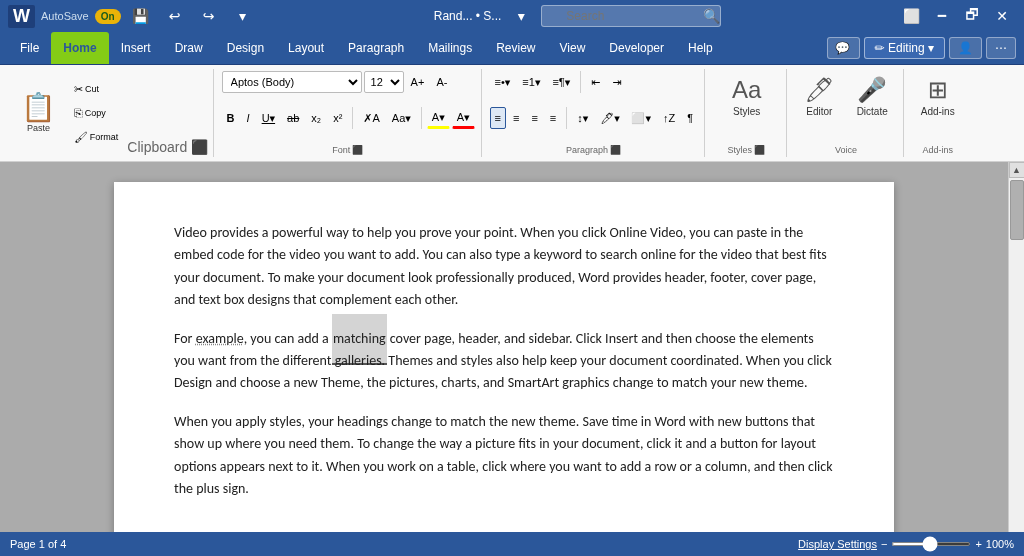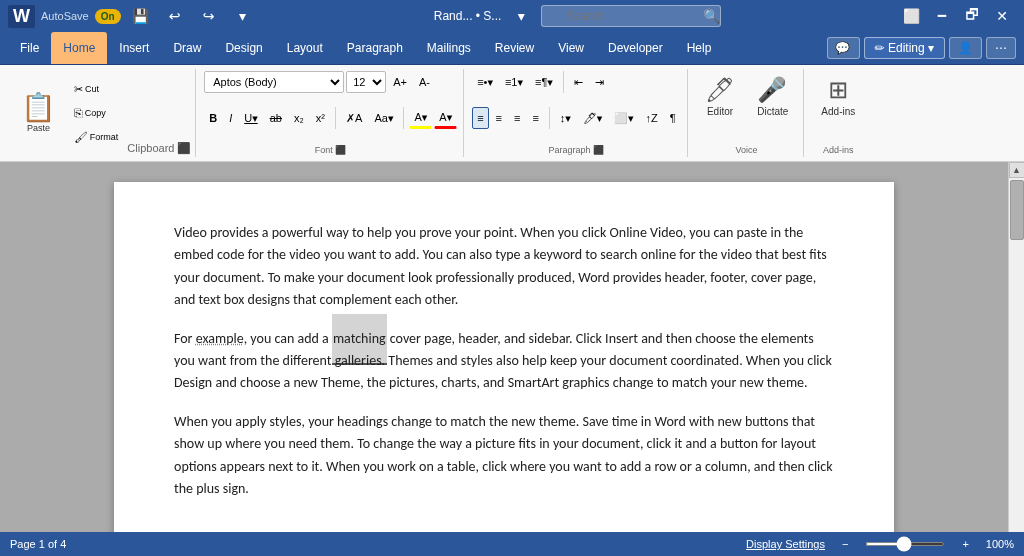--- a/index.html
+++ b/index.html
@@ -61,23 +61,23 @@
       padding: 6px 12px;
       color: white;
       font-size: 12px;
       cursor: pointer;
       border-radius: 3px 3px 0 0;
       height: 32px;
       display: flex;
       align-items: center;
     }
     .ribbon-tab.active {
-      background: #fdba74;
+      background: #84cc16;
       color: #2b579a;
-      font-weight: 400;
+      font-weight: 700;
     }
     .ribbon-tab-right {
       margin-left: auto;
       display: flex;
       align-items: center;
       gap: 4px;
     }
     .editing-btn {
       background: #3a68b0;
       border: 1px solid rgba(255,255,255,0.5);
@@ -211,21 +211,21 @@
       display: flex;
       align-items: center;
       padding: 0 10px;
       font-size: 11px;
       justify-content: space-between;
       position: absolute;
       bottom: 0;
       left: 0;
       right: 0;
     }
-    .status-right { display: flex; align-items: center; gap: 17px; }
+    .status-right { display: flex; align-items: center; gap: 4px; }
     .zoom-slider {
       width: 80px;
       height: 4px;
       accent-color: white;
     }
     .doc-page {
       background: white;
       width: 780px;
       min-height: 400px;
       padding: 40px 60px;
@@ -351,21 +351,21 @@
   <div class="paste-group">
     <div class="paste-large">
       <span class="paste-icon">📋</span>
       <span style="font-size:9px; color:#333;">Paste</span>
     </div>
     <div class="paste-small-stack">
       <button class="rb-btn" title="Cut">✂ <span style="font-size:9px">Cut</span></button>
       <button class="rb-btn" title="Copy">⎘ <span style="font-size:9px">Copy</span></button>
       <button class="rb-btn" title="Format Painter">🖌 <span style="font-size:9px">Format</span></button>
     </div>
-    <span style="font-size:11px; color:#666; text-align:center; width:100%; margin-top:auto;">Clipboard ⬛</span>
+    <span style="font-size:14px; color:#666; text-align:center; width:100%; margin-top:auto;">Clipboard ⬛</span>
   </div>
 
   <div class="ribbon-group" style="min-width:220px;">
     <div class="ribbon-row">
       <select class="font-select">
         <option>Aptos (Body)</option>
       </select>
       <select class="size-select">
         <option>12</option>
         <option>10</option>
@@ -410,20 +410,27 @@
       <div class="separator"></div>
       <button class="rb-btn">↕▾</button>
       <button class="rb-btn">🖊▾</button>
       <button class="rb-btn">⬜▾</button>
       <button class="rb-btn">↑Z</button>
       <button class="rb-btn">¶</button>
     </div>
     <span class="ribbon-group-label">Paragraph ⬛</span>
   </div>
 
+  <div class="ribbon-group" style="min-width:80px; align-items:center; justify-content:center;">
+    <div class="rb-large">
+      <span class="rb-large-icon">Aa</span>
+      <span>Styles</span>
+    </div>
+    <span class="ribbon-group-label">Styles ⬛</span>
+  </div>
 
   <div class="ribbon-group">
     <div style="display:flex; gap:4px;">
       <div class="rb-large">
         <span class="rb-large-icon">🖊</span>
         <span>Editor</span>
       </div>
       <div class="rb-large">
         <span class="rb-large-icon">🎤</span>
         <span>Dictate</span>

